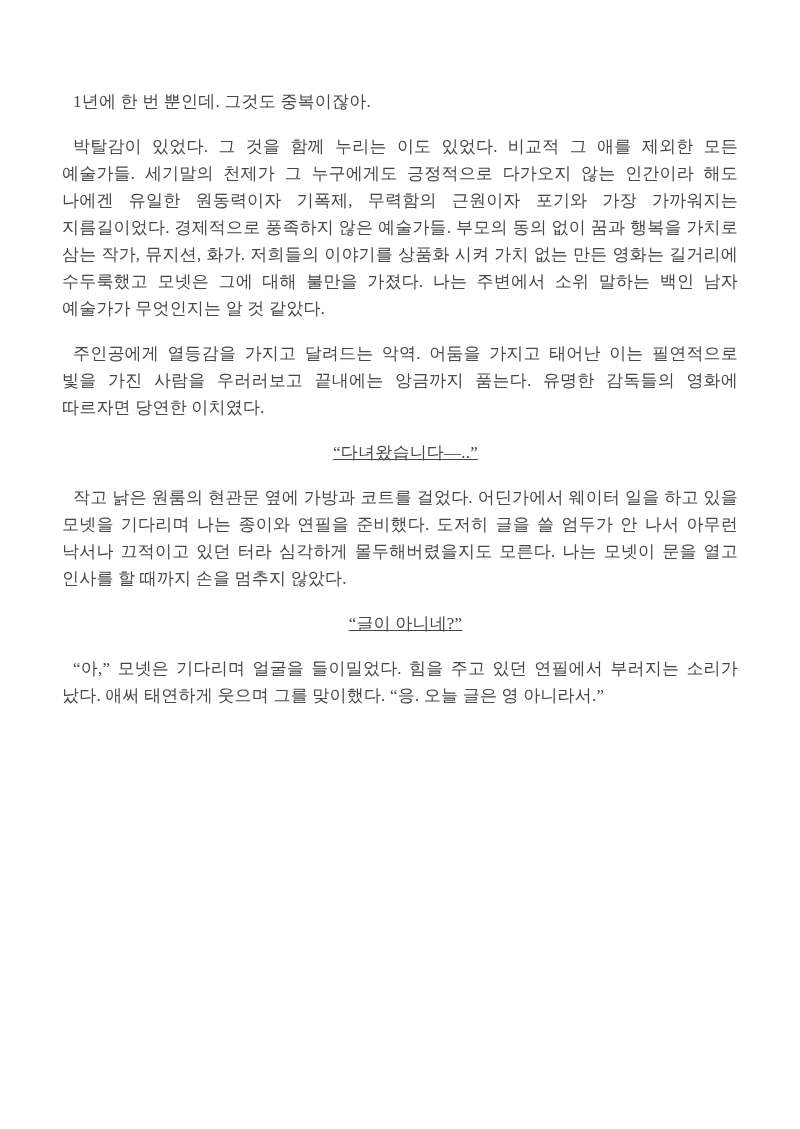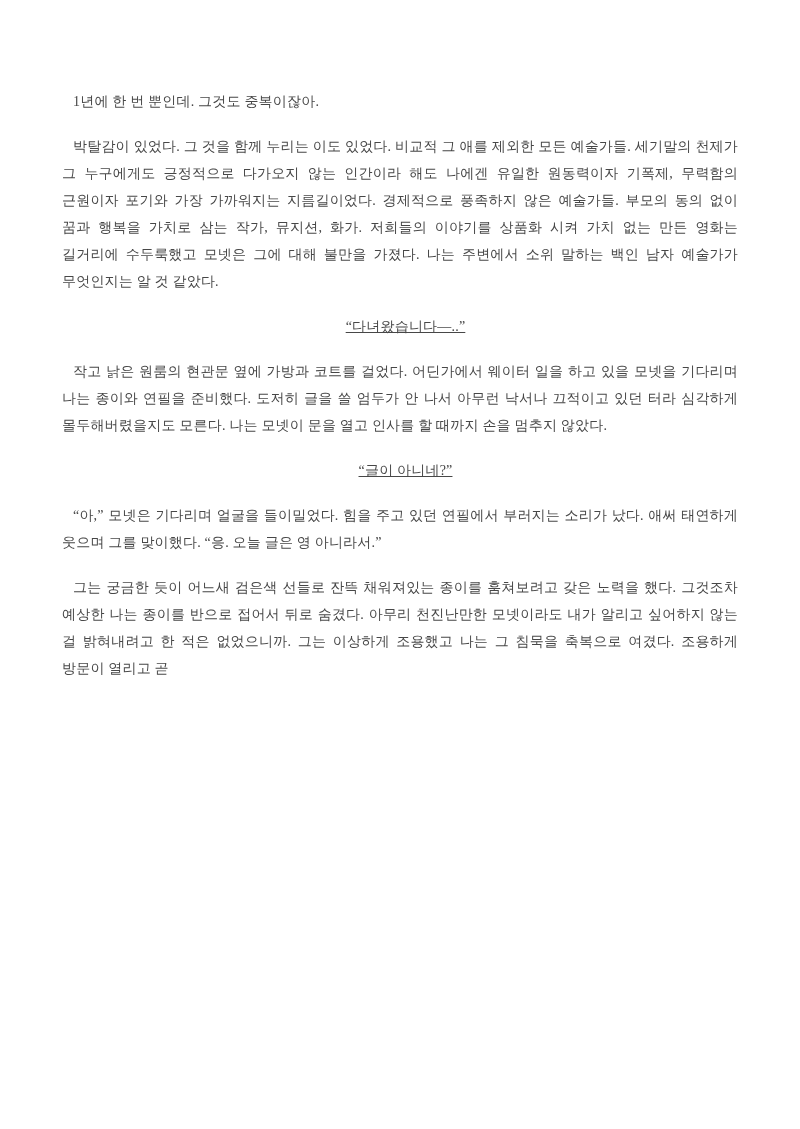--- a/index.html
+++ b/index.html
@@ -12,21 +12,21 @@
     height: 1129px;
     overflow: hidden;
   }
   .page {
     box-sizing: border-box;
     width: 800px;
     height: 1129px;
     padding: 88px 62px 40px 62px;
     background: #ffffff;
     font-family: "Liberation Serif", "DejaVu Serif", serif;
-    font-size: 14px;
+    font-size: 17px;
     line-height: 27px;
     color: #474747;
     letter-spacing: 0.2px;
   }
   .para {
     margin: 0 0 18px 0;
     text-align: justify;
     text-indent: 11px;
     word-break: keep-all;
   }
@@ -34,18 +34,18 @@
     text-align: center;
     text-decoration: underline;
   }
 </style>
 </head>
 <body>
 
 <div class="page">
   <p class="para">1년에 한 번 뿐인데. 그것도 중복이잖아.</p>
   <p class="para">박탈감이 있었다. 그 것을 함께 누리는 이도 있었다. 비교적 그 애를 제외한 모든 예술가들. 세기말의 천제가 그 누구에게도 긍정적으로 다가오지 않는 인간이라 해도 나에겐 유일한 원동력이자 기폭제, 무력함의 근원이자 포기와 가장 가까워지는 지름길이었다. 경제적으로 풍족하지 않은 예술가들. 부모의 동의 없이 꿈과 행복을 가치로 삼는 작가, 뮤지션, 화가. 저희들의 이야기를 상품화 시켜 가치 없는 만든 영화는 길거리에 수두룩했고 모넷은 그에 대해 불만을 가졌다. 나는 주변에서 소위 말하는 백인 남자 예술가가 무엇인지는 알 것 같았다.</p>
+  <p class="para">주인공에게 열등감을 가지고 달려드는 악역. 어둠을 가지고 태어난 이는 필연적으로 빛을 가진 사람을 우러러보고 끝내에는 앙금까지 품는다. 유명한 감독들의 영화에 따르자면 당연한 이치였다.</p>
   <p class="para dialogue">“다녀왔습니다—..”</p>
   <p class="para">작고 낡은 원룸의 현관문 옆에 가방과 코트를 걸었다. 어딘가에서 웨이터 일을 하고 있을 모넷을 기다리며 나는 종이와 연필을 준비했다. 도저히 글을 쓸 엄두가 안 나서 아무런 낙서나 끄적이고 있던 터라 심각하게 몰두해버렸을지도 모른다. 나는 모넷이 문을 열고 인사를 할 때까지 손을 멈추지 않았다.</p>
   <p class="para dialogue">“글이 아니네?”</p>
   <p class="para">“아,” 모넷은 기다리며 얼굴을 들이밀었다. 힘을 주고 있던 연필에서 부러지는 소리가 났다. 애써 태연하게 웃으며 그를 맞이했다. “응. 오늘 글은 영 아니라서.”</p>
-  <p class="para">그는 궁금한 듯이 어느새 검은색 선들로 잔뜩 채워져있는 종이를 훔쳐보려고 갖은 노력을 했다. 그것조차 예상한 나는 종이를 반으로 접어서 뒤로 숨겼다. 아무리 천진난만한 모넷이라도 내가 알리고 싶어하지 않는 걸 밝혀내려고 한 적은 없었으니까. 그는 이상하게 조용했고 나는 그 침묵을 축복으로 여겼다. 조용하게 방문이 열리고 곧</p>
 </div>
 
 </body></html>

